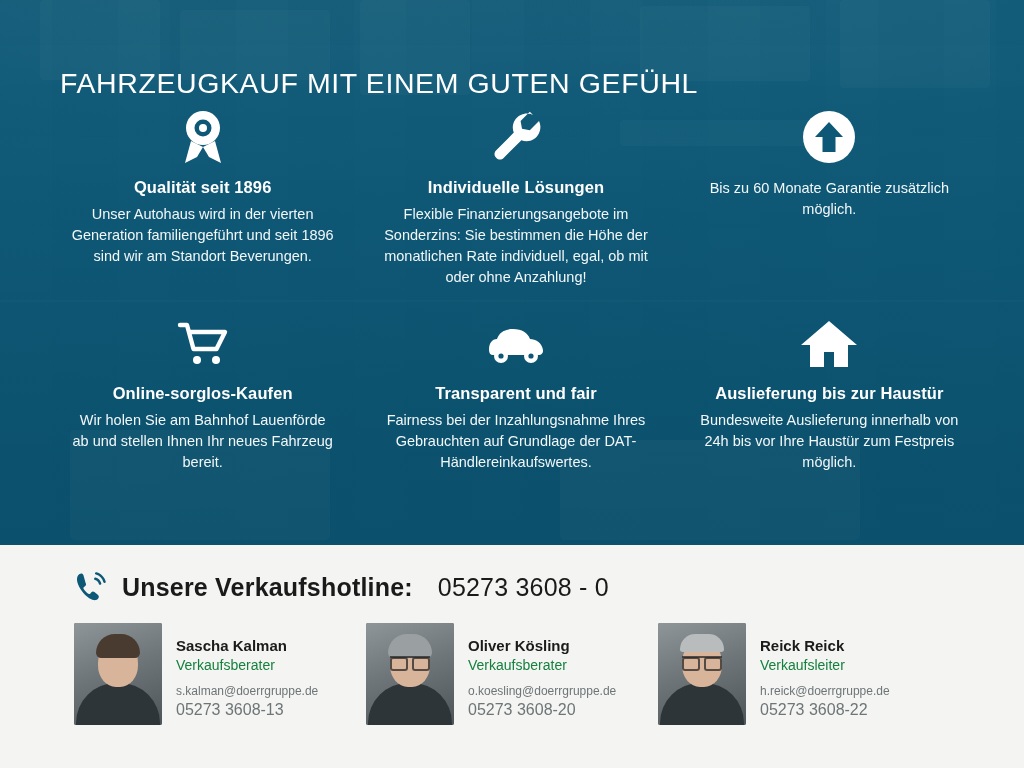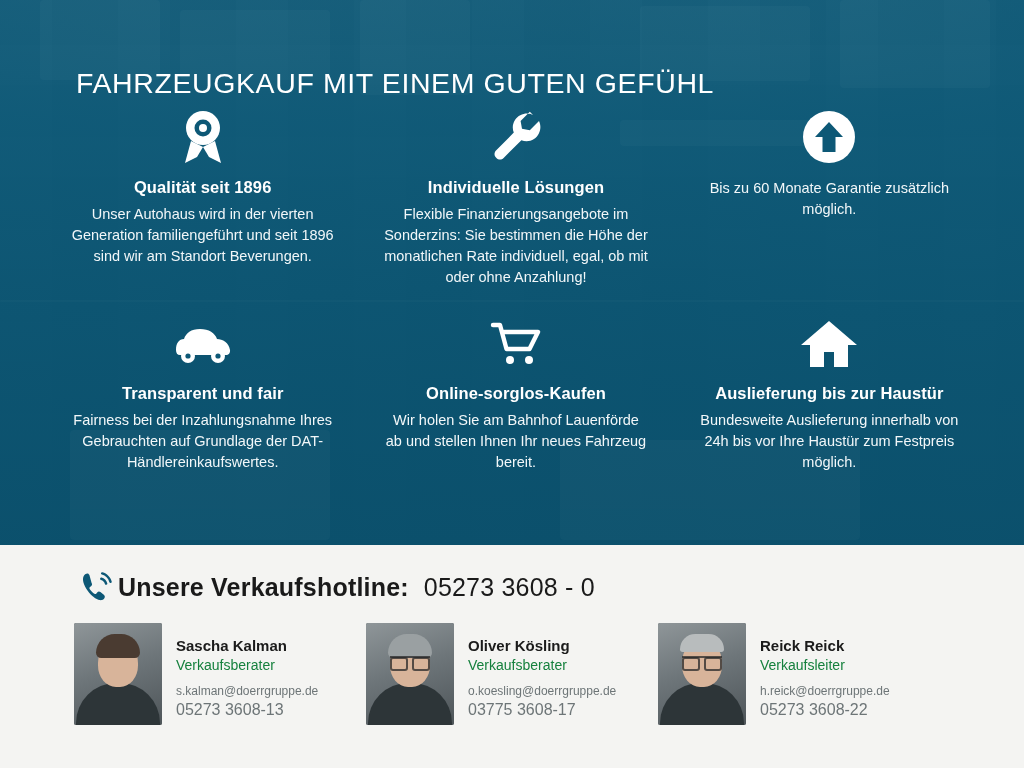--- a/index.html
+++ b/index.html
@@ -54,21 +54,21 @@
   }
 
   .hero-inner {
     position: relative;
     z-index: 2;
     padding: 0;
   }
 
   .headline {
     position: absolute;
-    left: 76px;
+    left: 60px;
     top: 48px;
     font-size: 28.5px;
     letter-spacing: 0.6px;
     color: #ffffff;
     font-weight: 400;
   }
 
   .grid {
     position: absolute;
     left: 60px;
@@ -110,25 +110,25 @@
 
   
   .footer {
     position: relative;
     width: 1024px;
     height: 223px;
     background: #f4f4f2;
   }
   .hotline {
     position: absolute;
-    left: 80px;
+    left: 74px;
     top: 25px;
     display: flex;
     align-items: center;
-    gap: 4px;
+    gap: 14px;
   }
   .hotline-icon {
     width: 34px;
     height: 34px;
     display: block;
   }
   .hotline-label {
     font-size: 25px;
     font-weight: bold;
     color: #1a1a1a;
@@ -304,42 +304,42 @@
             <svg width="52" height="52" viewBox="0 0 52 52" fill="#ffffff">
               <circle cx="26" cy="26" r="26"></circle>
               <path d="M26 11 L40 26 H32.5 V41 H19.5 V26 H12 Z" fill="#0d5876"></path>
             </svg>
           </div>
           <div class="feature-text">Bis zu 60 Monate Garantie zusätzlich möglich.</div>
         </div>
 
         <div class="feature row2">
           <div class="feature-icon">
+            <svg width="52" height="48" viewBox="0 0 52 48" fill="none" stroke="#ffffff" stroke-width="4.4" stroke-linecap="round" stroke-linejoin="round">
+              <path d="M3 5h7l6.5 24h23L48 12H14"></path>
+              <circle cx="20" cy="40" r="4" fill="#ffffff" stroke="none"></circle>
+              <circle cx="39" cy="40" r="4" fill="#ffffff" stroke="none"></circle>
+            </svg>
+          </div>
+          <div class="feature-title">Online-sorglos-Kaufen</div>
+          <div class="feature-text">Wir holen Sie am Bahnhof Lauenförde ab und stellen Ihnen Ihr neues Fahrzeug bereit.</div>
+        </div>
+
+        <div class="feature row2">
+          <div class="feature-icon">
             <svg width="62" height="40" viewBox="0 0 62 40" fill="#ffffff">
               <path d="M4 26c0-7 3-11 8-11 2-6 7-10 16-10s15 4 17 10c5.5 0 12 3.6 13 11 .4 3-1.4 5-4 5H8c-2.6 0-4-2-4-5z"></path>
               <circle cx="16" cy="32" r="7"></circle>
               <circle cx="46" cy="32" r="7"></circle>
               <circle cx="16" cy="32" r="2.6" fill="#0d5876"></circle>
               <circle cx="46" cy="32" r="2.6" fill="#0d5876"></circle>
             </svg>
           </div>
           <div class="feature-title">Transparent und fair</div>
           <div class="feature-text">Fairness bei der Inzahlungsnahme Ihres Gebrauchten auf Grundlage der DAT-Händlereinkaufswertes.</div>
-        </div>
-
-        <div class="feature row2">
-          <div class="feature-icon">
-            <svg width="52" height="48" viewBox="0 0 52 48" fill="none" stroke="#ffffff" stroke-width="4.4" stroke-linecap="round" stroke-linejoin="round">
-              <path d="M3 5h7l6.5 24h23L48 12H14"></path>
-              <circle cx="20" cy="40" r="4" fill="#ffffff" stroke="none"></circle>
-              <circle cx="39" cy="40" r="4" fill="#ffffff" stroke="none"></circle>
-            </svg>
-          </div>
-          <div class="feature-title">Online-sorglos-Kaufen</div>
-          <div class="feature-text">Wir holen Sie am Bahnhof Lauenförde ab und stellen Ihnen Ihr neues Fahrzeug bereit.</div>
         </div>
 
         <div class="feature row2">
           <div class="feature-icon">
             <svg width="56" height="50" viewBox="0 0 56 50" fill="#ffffff">
               <path d="M28 2 L56 26 H47 V48 H33 V33 H23 V48 H9 V26 H0 Z"></path>
             </svg>
           </div>
           <div class="feature-title">Auslieferung bis zur Haustür</div>
           <div class="feature-text">Bundesweite Auslieferung innerhalb von 24h bis vor Ihre Haustür zum Festpreis möglich.</div>
@@ -385,21 +385,21 @@
           <span class="bg"></span>
             <span class="body"></span>
             <span class="head"></span>
           <span class="hair" style="background:#9aa0a2;"></span>
           <span class="glasses"></span>
         </div>
         <div class="contact-info">
           <div class="contact-name">Oliver Kösling</div>
           <div class="contact-role">Verkaufsberater</div>
           <div class="contact-mail">o.koesling@doerrgruppe.de</div>
-          <div class="contact-phone">03775 3608-17</div>
+          <div class="contact-phone">05273 3608-20</div>
         </div>
       </div>
 
       <div class="contact">
         <div class="contact-photo">
           <span class="bg"></span>
             <span class="body"></span>
             <span class="head"></span>
           <span class="hair" style="background:#b8bcbd; height:18px; border-radius:22px 22px 4px 4px;"></span>
           <span class="glasses"></span>

